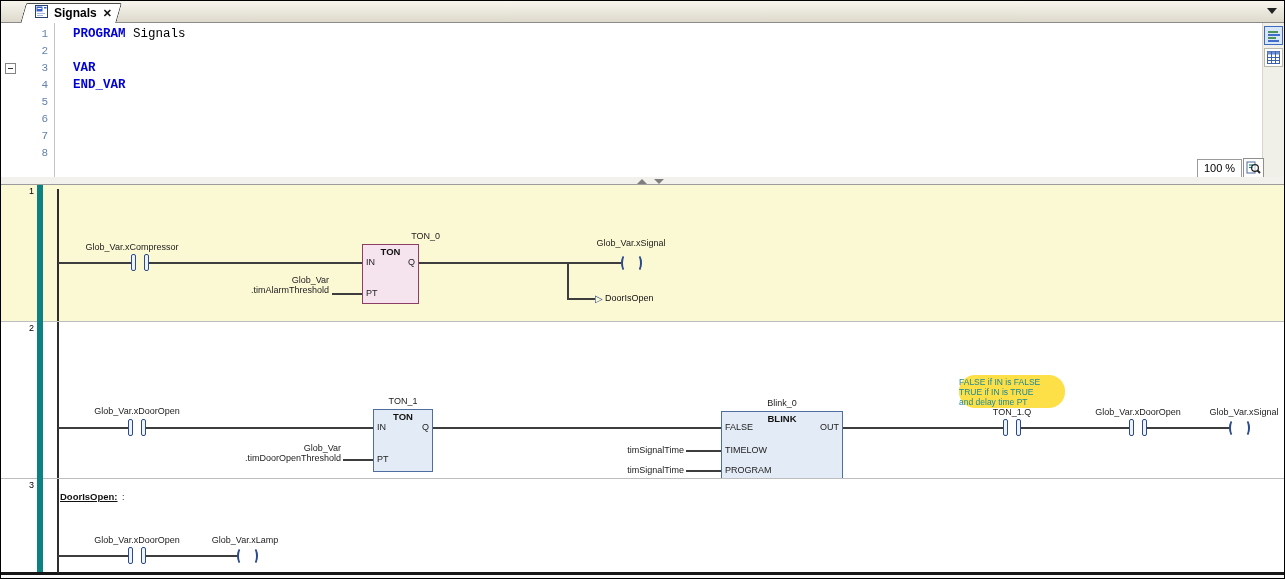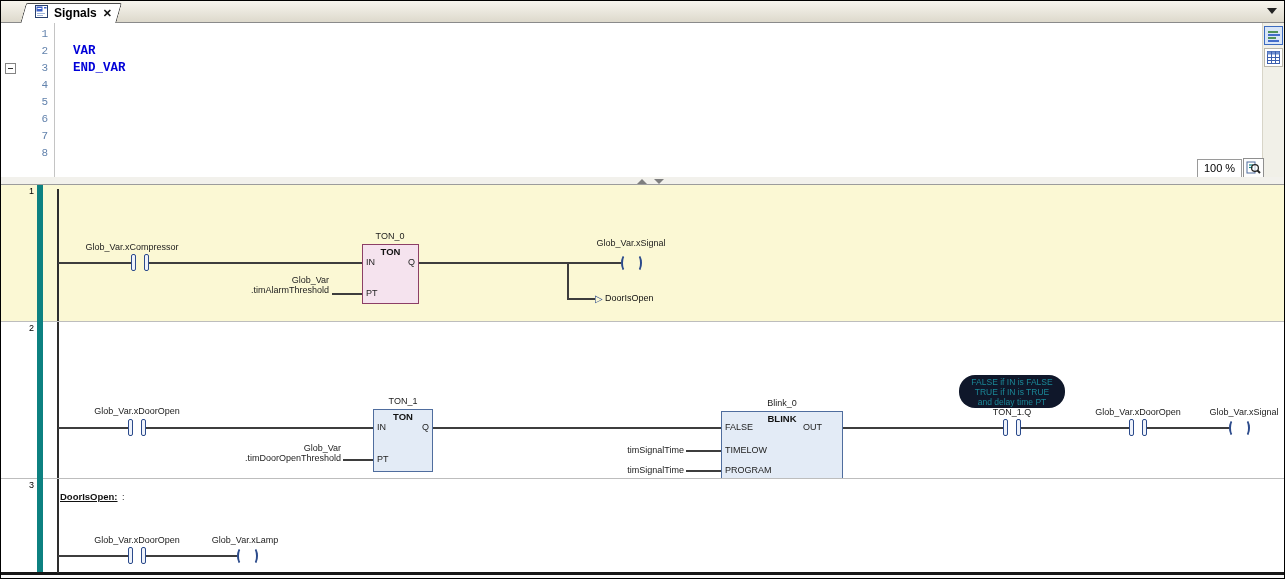--- a/index.html
+++ b/index.html
@@ -66,21 +66,21 @@
   .blk { position:absolute; border:1.6px solid; }
   .blk .btitle { text-align:center; font-weight:bold; font-size:9.5px; margin-top:1px; color:#111; }
   .blk .pin { position:absolute; font-size:9px; color:#222; }
   .blk.ton { background:#f5e3ee; border-color:#8c3f66; }
   .blk.blu { background:#e3ebf6; border-color:#4f6d9e; }
   .inst { position:absolute; text-align:center; color:#1c1c1c; }
 
   .jumptri { position:absolute; color:#2b4a8b; font-size:10px; line-height:10px; }
   .jumplbl { position:absolute; color:#111; }
   .netlabel { position:absolute; font-weight:bold; text-decoration:underline; font-size:9.5px; color:#111; }
-  .tooltip { position:absolute; left:958px; top:53px; width:106px; height:33px; background:#0f172a; text-align:center; font-size:8.5px; line-height:10px; color:#1b8898; padding-top:2px;border-radius:16px; }
+  .tooltip { position:absolute; left:958px; top:53px; width:106px; height:33px; background:#fde047; text-align:left; font-size:8.5px; line-height:10px; color:#1b8898; padding-top:2px;border-radius:16px; }
 
   .bottomline { height:3px; background:#161616; }
   .bottomstrip { height:3px; background:#fafafa; }
 </style>
 </head>
 <body>
 
 <div class="frame">
 
   <div class="tabbar">
@@ -108,20 +108,21 @@
         <div class="ln">2</div>
         <div class="ln">3</div>
         <div class="ln">4</div>
         <div class="ln">5</div>
         <div class="ln">6</div>
         <div class="ln">7</div>
         <div class="ln">8</div>
       </div>
     <div class="gut-sep"></div>
     <div class="codecol">
+        <div class="cl"><span class="kw">PROGRAM</span><span class="pl"> Signals</span></div>
         <div class="cl"></div>
         <div class="cl"><span class="kw">VAR</span></div>
         <div class="cl"><span class="kw">END_VAR</span></div>
       </div>
     <div class="fold"></div>
 
     <div class="iconstrip">
       <div class="viewbtn sel" style="top:3px;">
         <svg width="14" height="14" viewBox="0 0 14 14">
             <line x1="1" y1="3" x2="11" y2="3" stroke="#2e7d32" stroke-width="1.6"></line>
@@ -167,21 +168,21 @@
       <div class="rail" style="top:4px; height:132px;"></div>
 
       <div class="hw" style="left:57px; top:77px; width:73px;"></div>
       <div class="opl c" style="left:71px; top:57px; width:120px;">Glob_Var.xCompressor</div>
       <div class="contact" style="left:130px; top:69px;">
         <span class="cbar"></span>
           <span class="cbar"></span>
       </div>
       <div class="hw" style="left:148px; top:77px; width:213px;"></div>
 
-      <div class="inst" style="left:339px; top:46px; width:100px;">TON_0</div>
+      <div class="inst" style="left:339px; top:46px; width:100px;text-align:right;">TON_0</div>
       <div class="blk ton" style="left:361px; top:59px; width:57px; height:60px;">
         <div class="btitle">TON</div>
         <span class="pin" style="left:3px; top:12px;">IN</span>
         <span class="pin" style="right:3px; top:12px;">Q</span>
         <span class="pin" style="left:3px; top:43px;">PT</span>
       </div>
 
       <div class="opl r" style="left:180px; top:90px; width:148px;">
         <div>Glob_Var</div>
         <div>.timAlarmThreshold</div>
@@ -226,21 +227,21 @@
         <div>.timDoorOpenThreshold</div>
       </div>
       <div class="hw" style="left:342px; top:137px; width:30px;"></div>
 
       <div class="hw" style="left:432px; top:105px; width:288px;"></div>
 
       <div class="inst" style="left:731px; top:76px; width:100px;">Blink_0</div>
       <div class="blk blu" style="left:720px; top:89px; width:122px; height:68px;">
         <div class="btitle">BLINK</div>
         <span class="pin" style="left:3px; top:10px;">FALSE</span>
-        <span class="pin" style="right:20px; top:10px;">OUT</span>
+        <span class="pin" style="right:3px; top:10px;">OUT</span>
         <span class="pin" style="left:3px; top:33px;">TIMELOW</span>
         <span class="pin" style="left:3px; top:53px;">PROGRAM</span>
       </div>
 
       <div class="opl r" style="left:583px; top:123px; width:100px;">timSignalTime</div>
       <div class="hw" style="left:685px; top:128px; width:35px;"></div>
       <div class="opl r" style="left:583px; top:143px; width:100px;">timSignalTime</div>
       <div class="hw" style="left:685px; top:148px; width:35px;"></div>
 
       <div class="tooltip">

